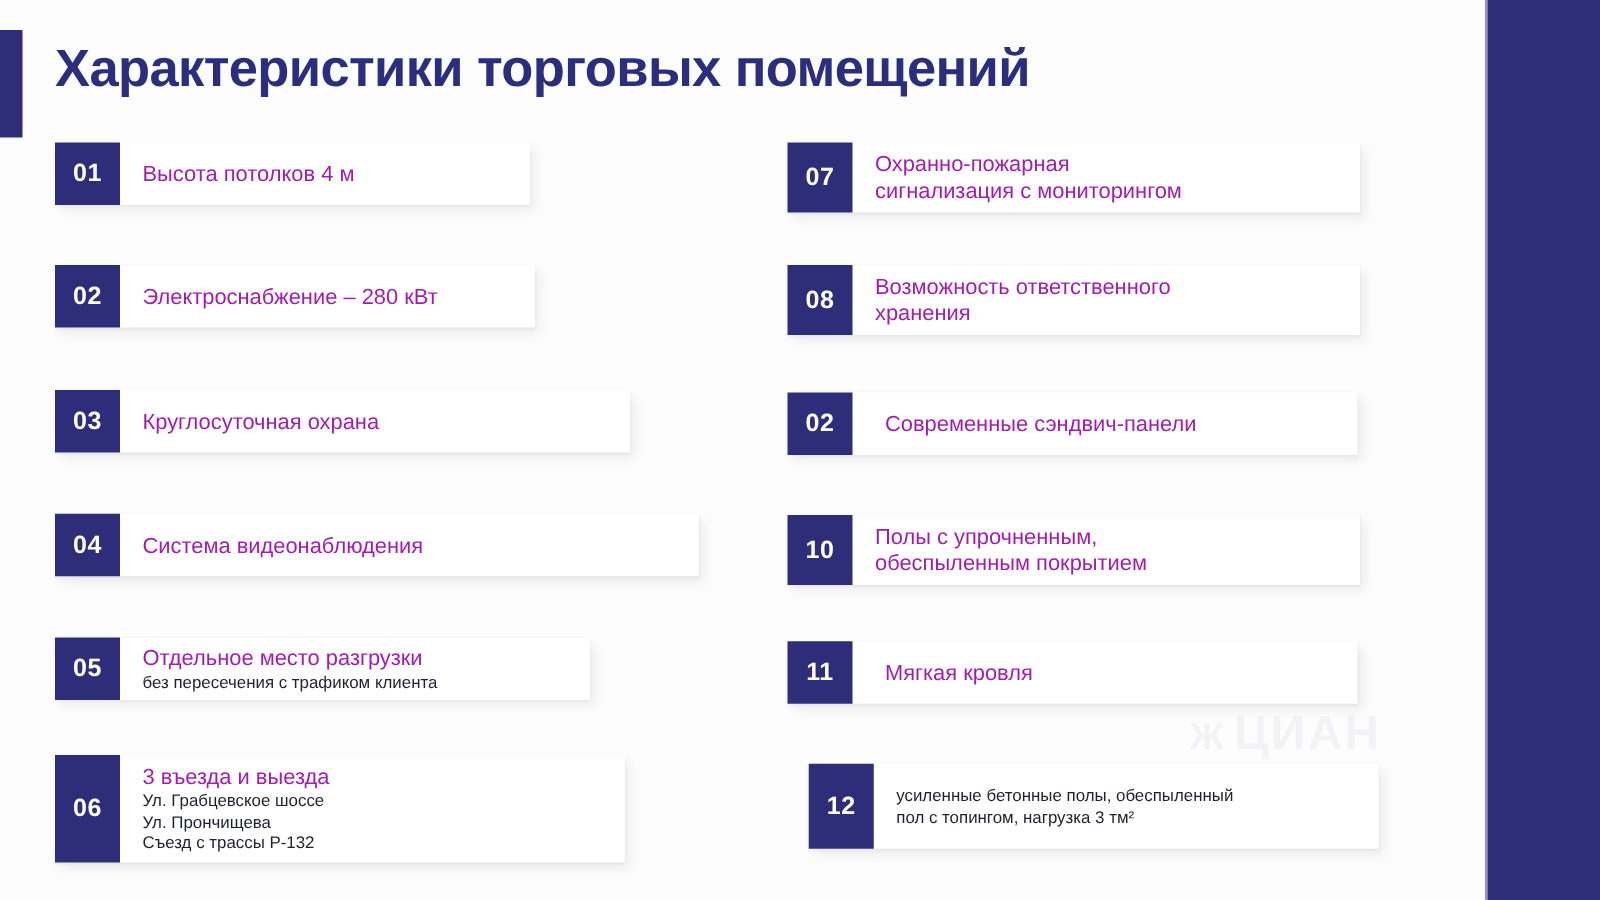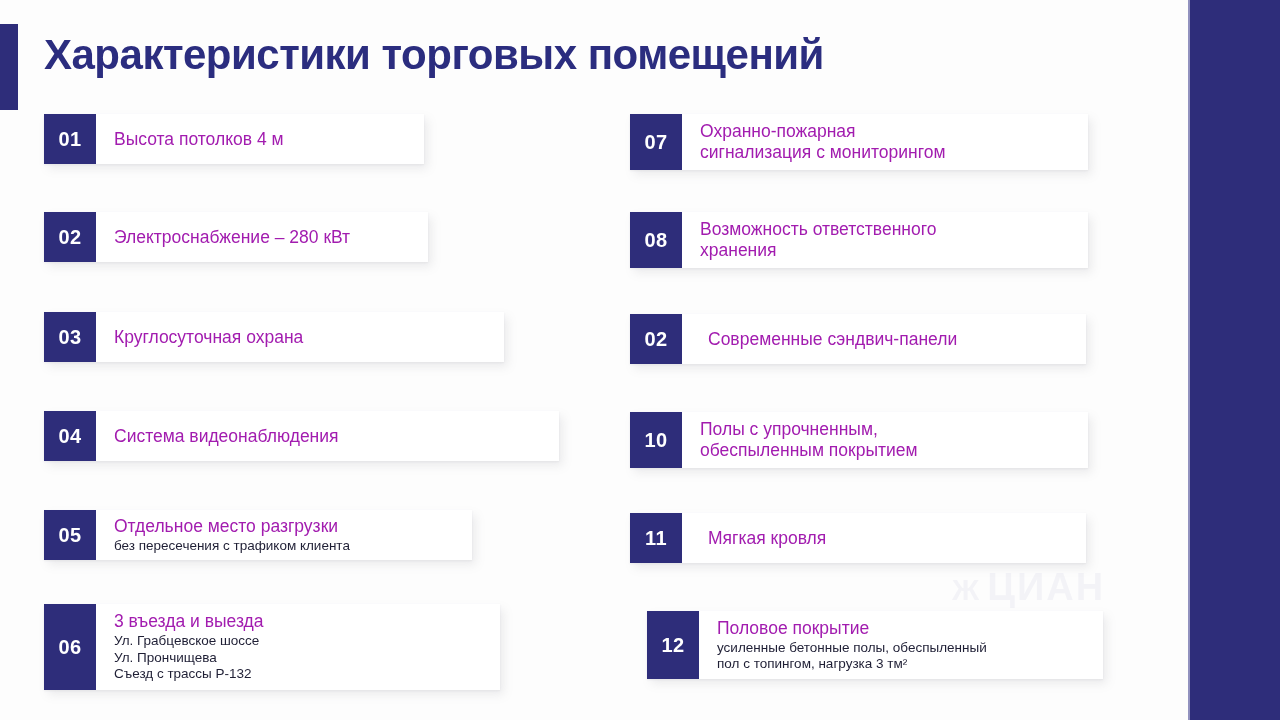--- a/index.html
+++ b/index.html
@@ -173,20 +173,19 @@
       </div>
       <div class="card wide-gap" style="top: 399px; left: 0px; width: 456px; height: 50px;">
         <div class="badge">11</div>
         <div class="card-body">
           <div class="card-title">Мягкая кровля</div>
         </div>
       </div>
       <div class="card" style="top: 497px; left: 17px; width: 456px; height: 68px;">
         <div class="badge">12</div>
         <div class="card-body">
-          <div class="card-title">Половое покрытие</div>
           <div class="card-sub">усиленные бетонные полы, обеспыленный
 пол с топингом, нагрузка 3 тм²</div>
         </div>
       </div>
     </div>
 
 </div>
 
 </body></html>

